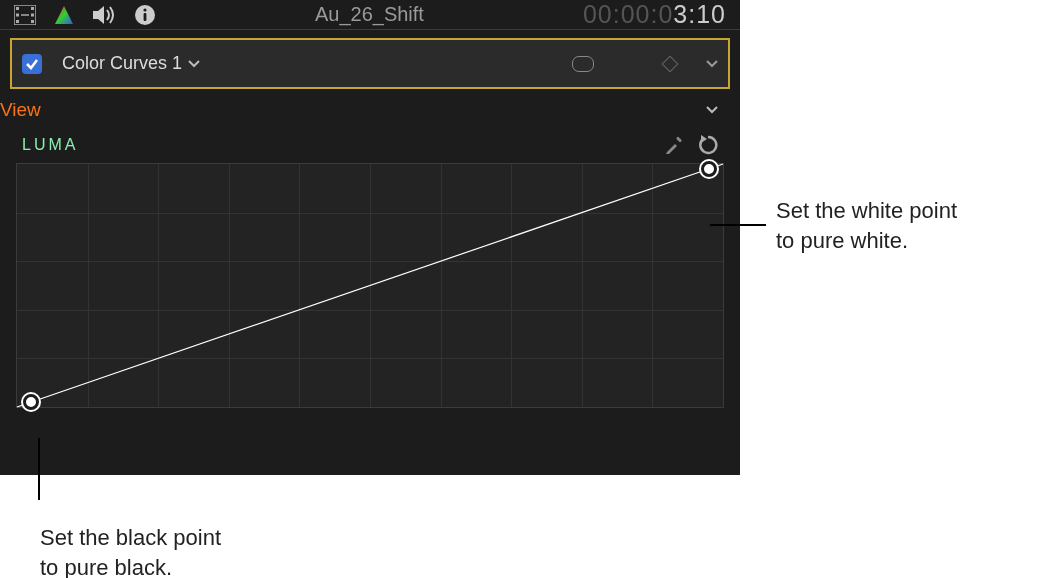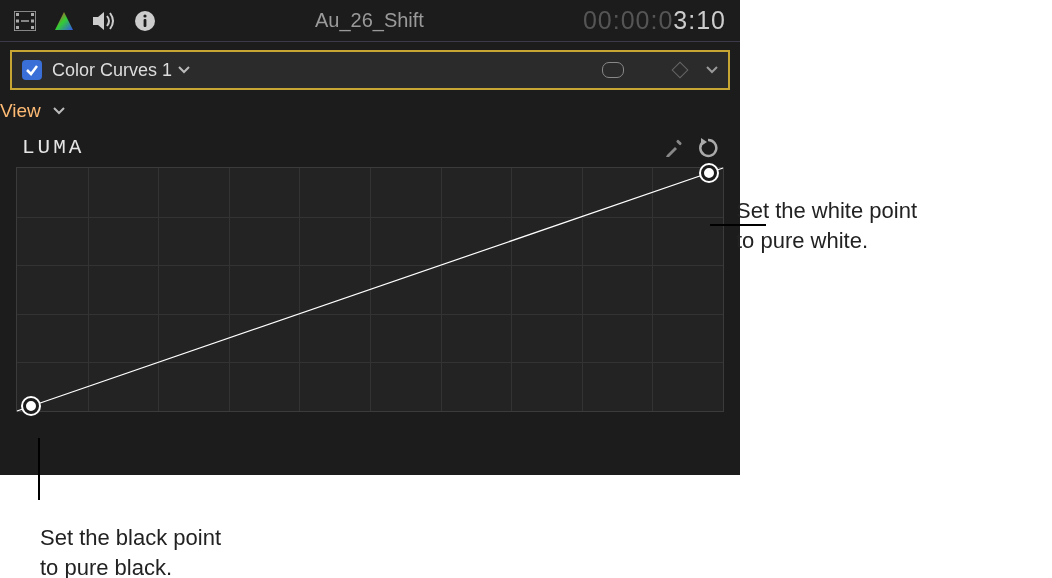--- a/index.html
+++ b/index.html
@@ -15,21 +15,21 @@
     .app-panel {
       position: absolute;
       left: 0;
       top: 0;
       width: 740px;
       height: 475px;
       background: #1c1c1c;
       color: #bbb;
     }
     .toolbar {
-      height: 42px;
+      height: 30px;
       display: flex;
       align-items: center;
       padding: 0 14px;
       gap: 18px;
       border-bottom: 1px solid #3a3a48;
     }
     .toolbar .icons-left {
       display: flex;
       align-items: center;
       gap: 18px;
@@ -42,27 +42,27 @@
     }
     .toolbar .timecode {
       font-variant-numeric: tabular-nums;
       letter-spacing: 1px;
       font-size: 25px;
     }
     .tc-dim { color: #555; }
     .tc-bright { color: #ccc; }
     .effect-bar {
       margin: 8px 10px 0 10px;
-      height: 40px;
+      height: 51px;
       border: 2px solid #c7a633;
       background: #2b2b2b;
       display: flex;
       align-items: center;
       padding: 0 10px;
-      gap: 10px;
+      gap: 20px;
     }
     .checkbox {
       width: 20px;
       height: 20px;
       border-radius: 4px;
       background: #3a6fd8;
       display: flex;
       align-items: center;
       justify-content: center;
       color: #fff;
@@ -80,37 +80,36 @@
       height: 16px;
       border: 1px solid #888;
       border-radius: 7px;
     }
     .kf-icon {
       width: 12px; height: 12px; transform: rotate(45deg);
       border: 1px solid #666;
     }
     .view-row {
       display: flex;
-      justify-content: flex-start;
+      justify-content: space-between;
       padding: 10px 22px 8px 0;
-      color: #fdba74;
+      color: #f97316;
       font-size: 19px;
       gap: 12px;
       align-items: center;
     }
     .luma-header {
       display: flex;
       align-items: center;
       padding: 6px 22px 4px 22px;
     }
     .luma-label {
-      color: #e5e5e5;
-      font-size: 21px;
+      color: #86efac;
+      font-size: 16px;
       letter-spacing: 3px;
-      font-family: Liberation Mono, monospace;
     }
     .luma-tools {
       margin-left: auto;
       display: flex;
       align-items: center;
       gap: 14px;
     }
     .curve-area {
       position: relative;
       margin: 4px 16px 0 16px;
@@ -278,18 +277,18 @@
       <line x1="0" y1="100" x2="100" y2="0" stroke="#fff" stroke-width="1.2" vector-effect="non-scaling-stroke"></line>
     </svg>
 
     <div class="control-point" style="left:2%; top:98%"></div>
     <div class="control-point" style="left:98%; top:2%"></div>
   </div>
 
 </div>
 
 <div class="callout-line" style="left:710px; top:224px; width:56px; height:2px;"></div>
-<div class="callout" style="left:736px; top:196px; white-space:pre-line;">Set the white point
+<div class="callout" style="left:776px; top:196px; white-space:pre-line;">Set the white point
 to pure white.</div>
 
 <div class="callout-line" style="left:38px; top:438px; width:2px; height:62px;"></div>
 <div class="callout" style="left:40px; top:523px; white-space:pre-line;">Set the black point
 to pure black.</div>
 
 </body></html>

